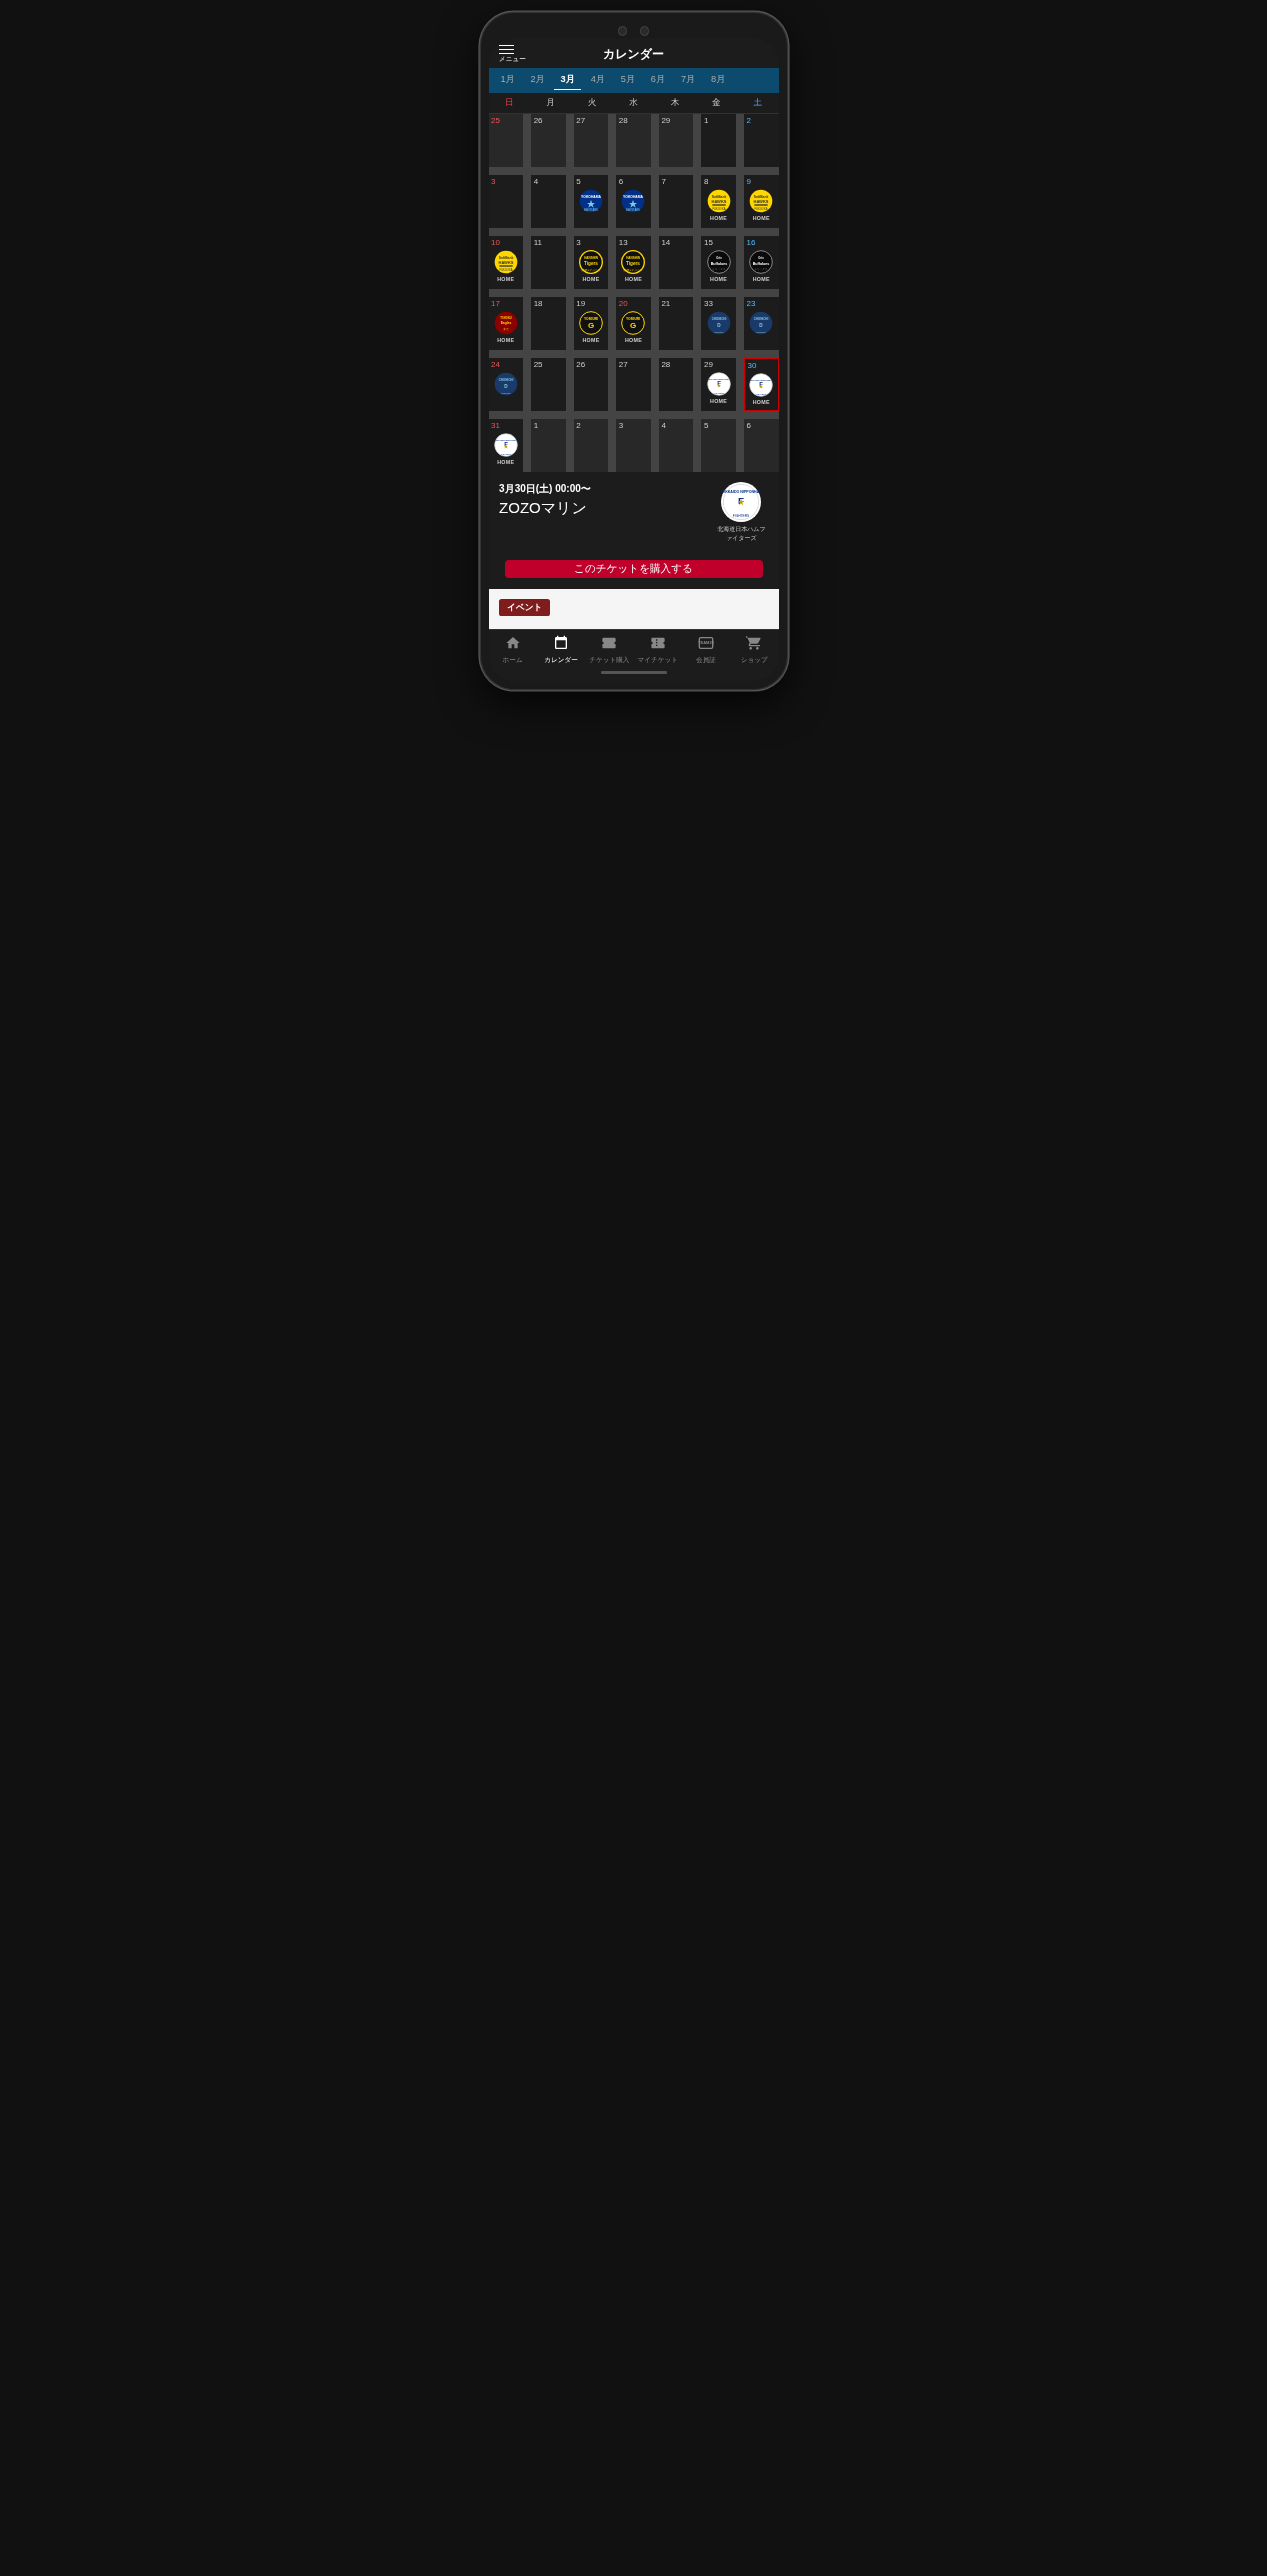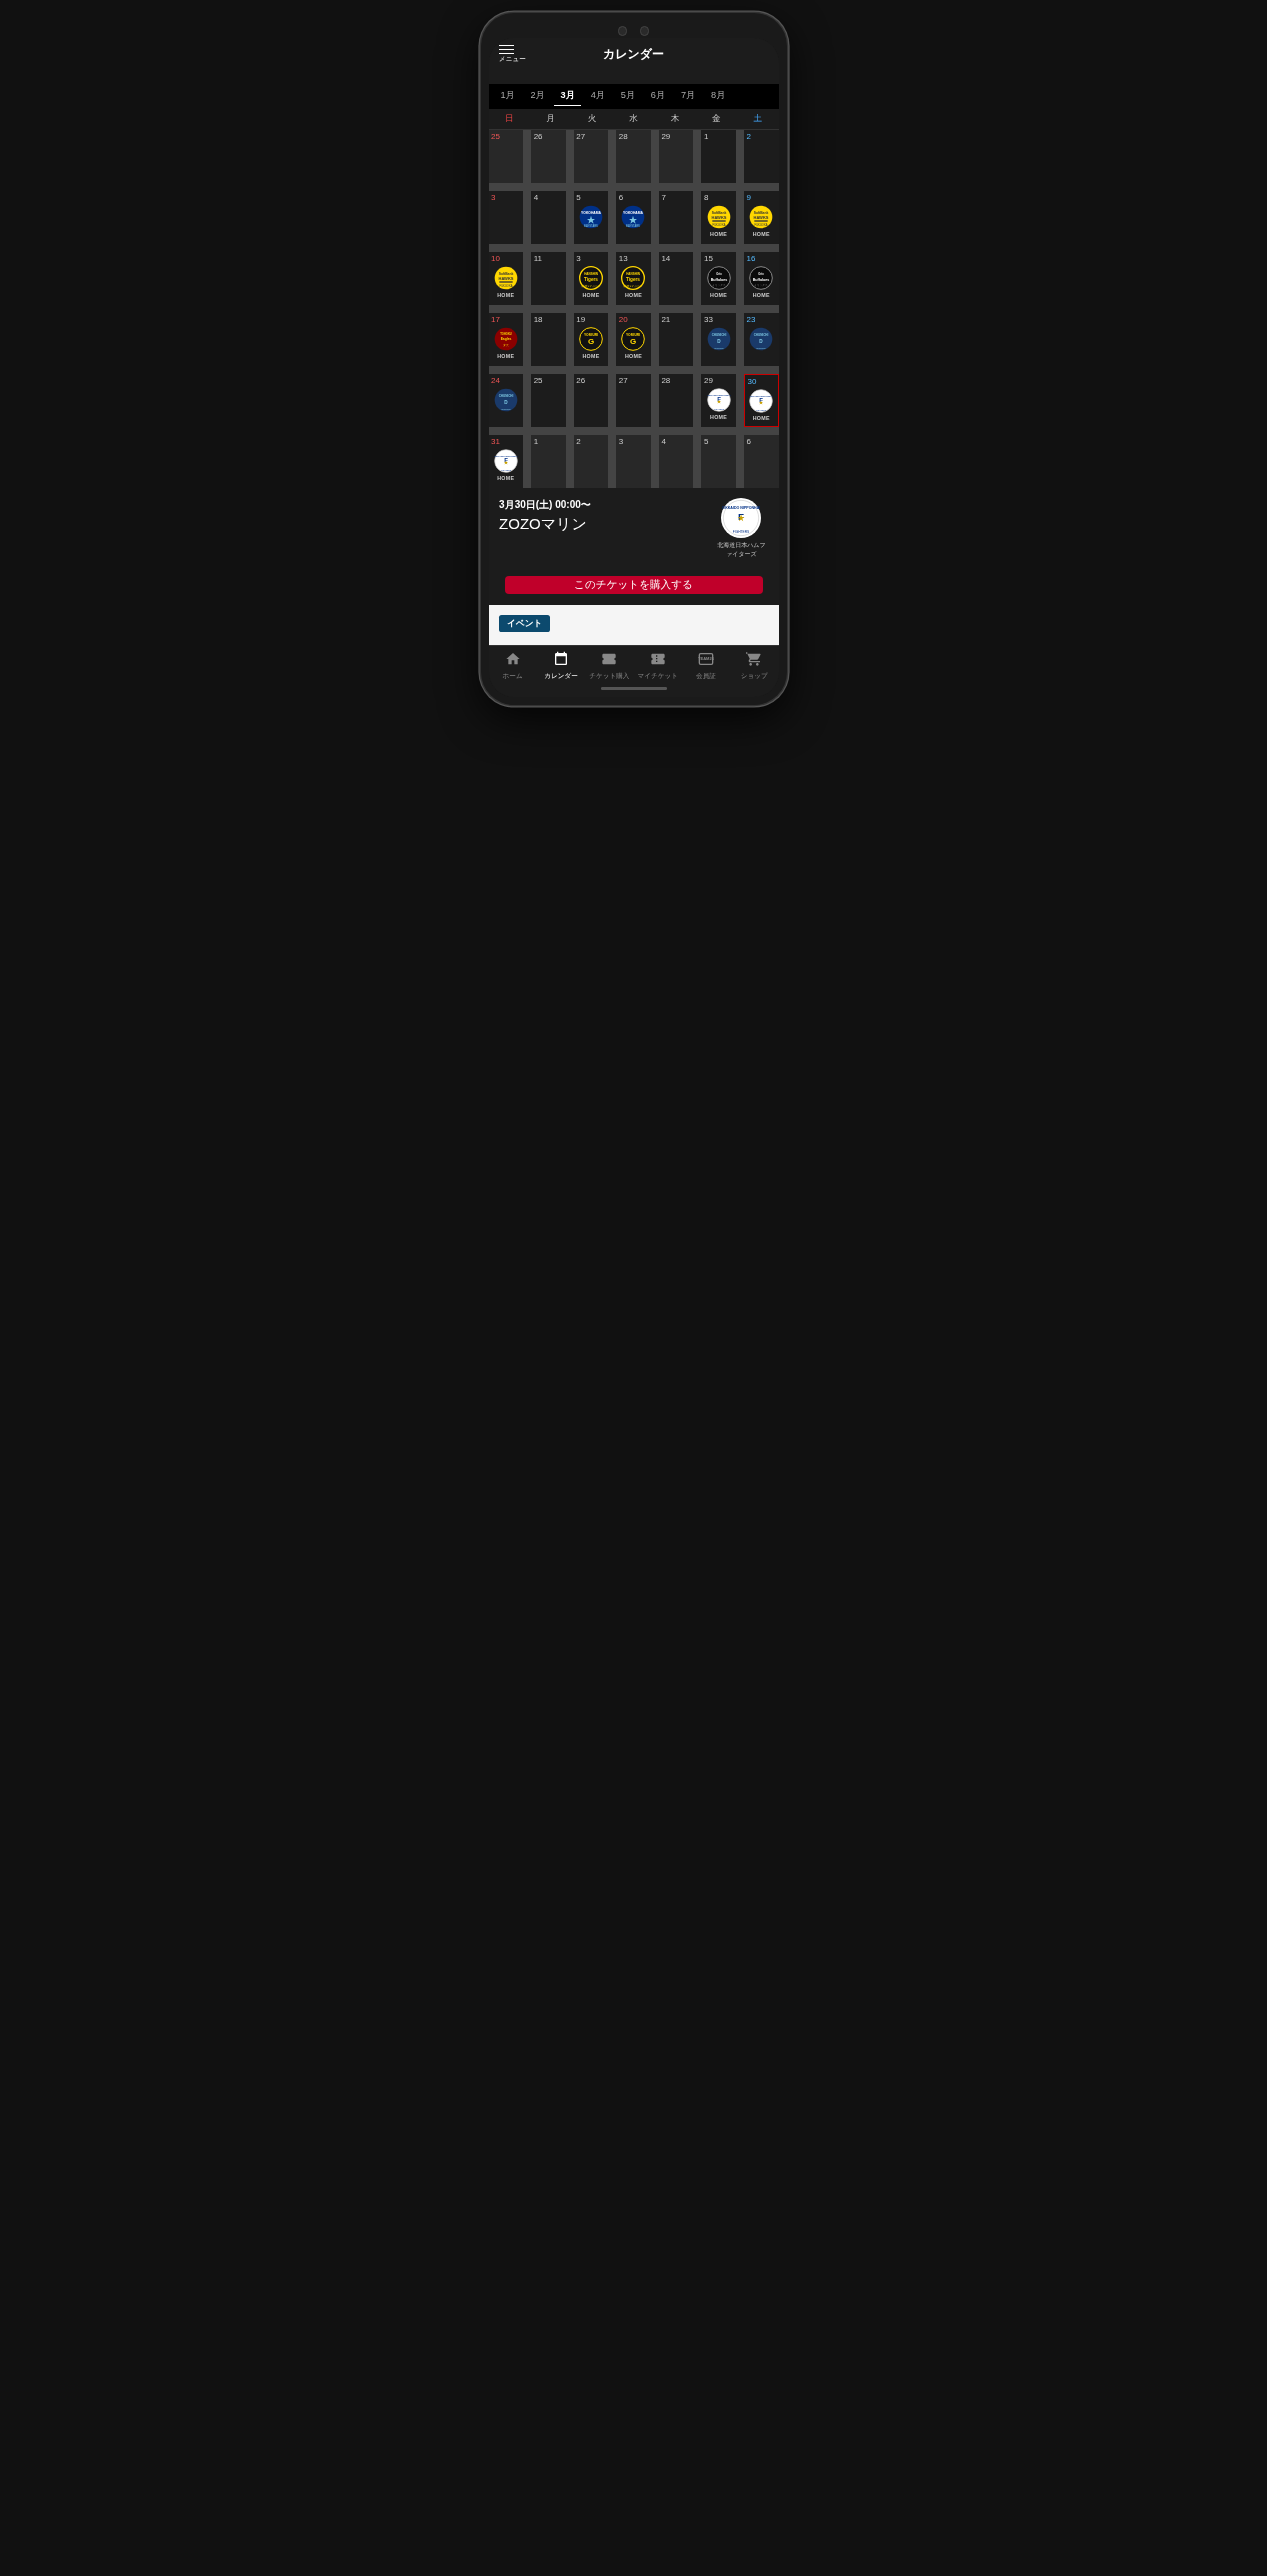--- a/index.html
+++ b/index.html
@@ -70,25 +70,24 @@
       font-size: 12px;
       font-weight: bold;
       position: absolute;
       left: 50%;
       transform: translateX(-50%);
     }
     
     .month-tabs {
       display: flex;
       overflow-x: auto;
-      background: #000000;
+      background: #0c4a6e;
       padding: 2.6px 5.3px;
       gap: 2.6px;
       scrollbar-width: none;
-      margin-top: 16px;
     }
     .month-tabs::-webkit-scrollbar { display: none; }
     .month-tab {
       color: #aaa;
       font-size: 9.2px;
       padding: 2.6px 6.6px;
       white-space: nowrap;
       cursor: pointer;
       border-bottom: 1.3px solid transparent;
     }
@@ -214,21 +213,21 @@
       text-align: center;
     }
 
     
     .event-section {
       background: #f5f5f5;
       padding: 10.6px;
       min-height: 40px;
     }
     .event-badge {
-      background: #0c4a6e;
+      background: #7f1d1d;
       color: #fff;
       font-size: 8.6px;
       font-weight: bold;
       padding: 2.6px 8px;
       border-radius: 2.6px;
       display: inline-block;
     }
 
     
     .bottom-nav {

